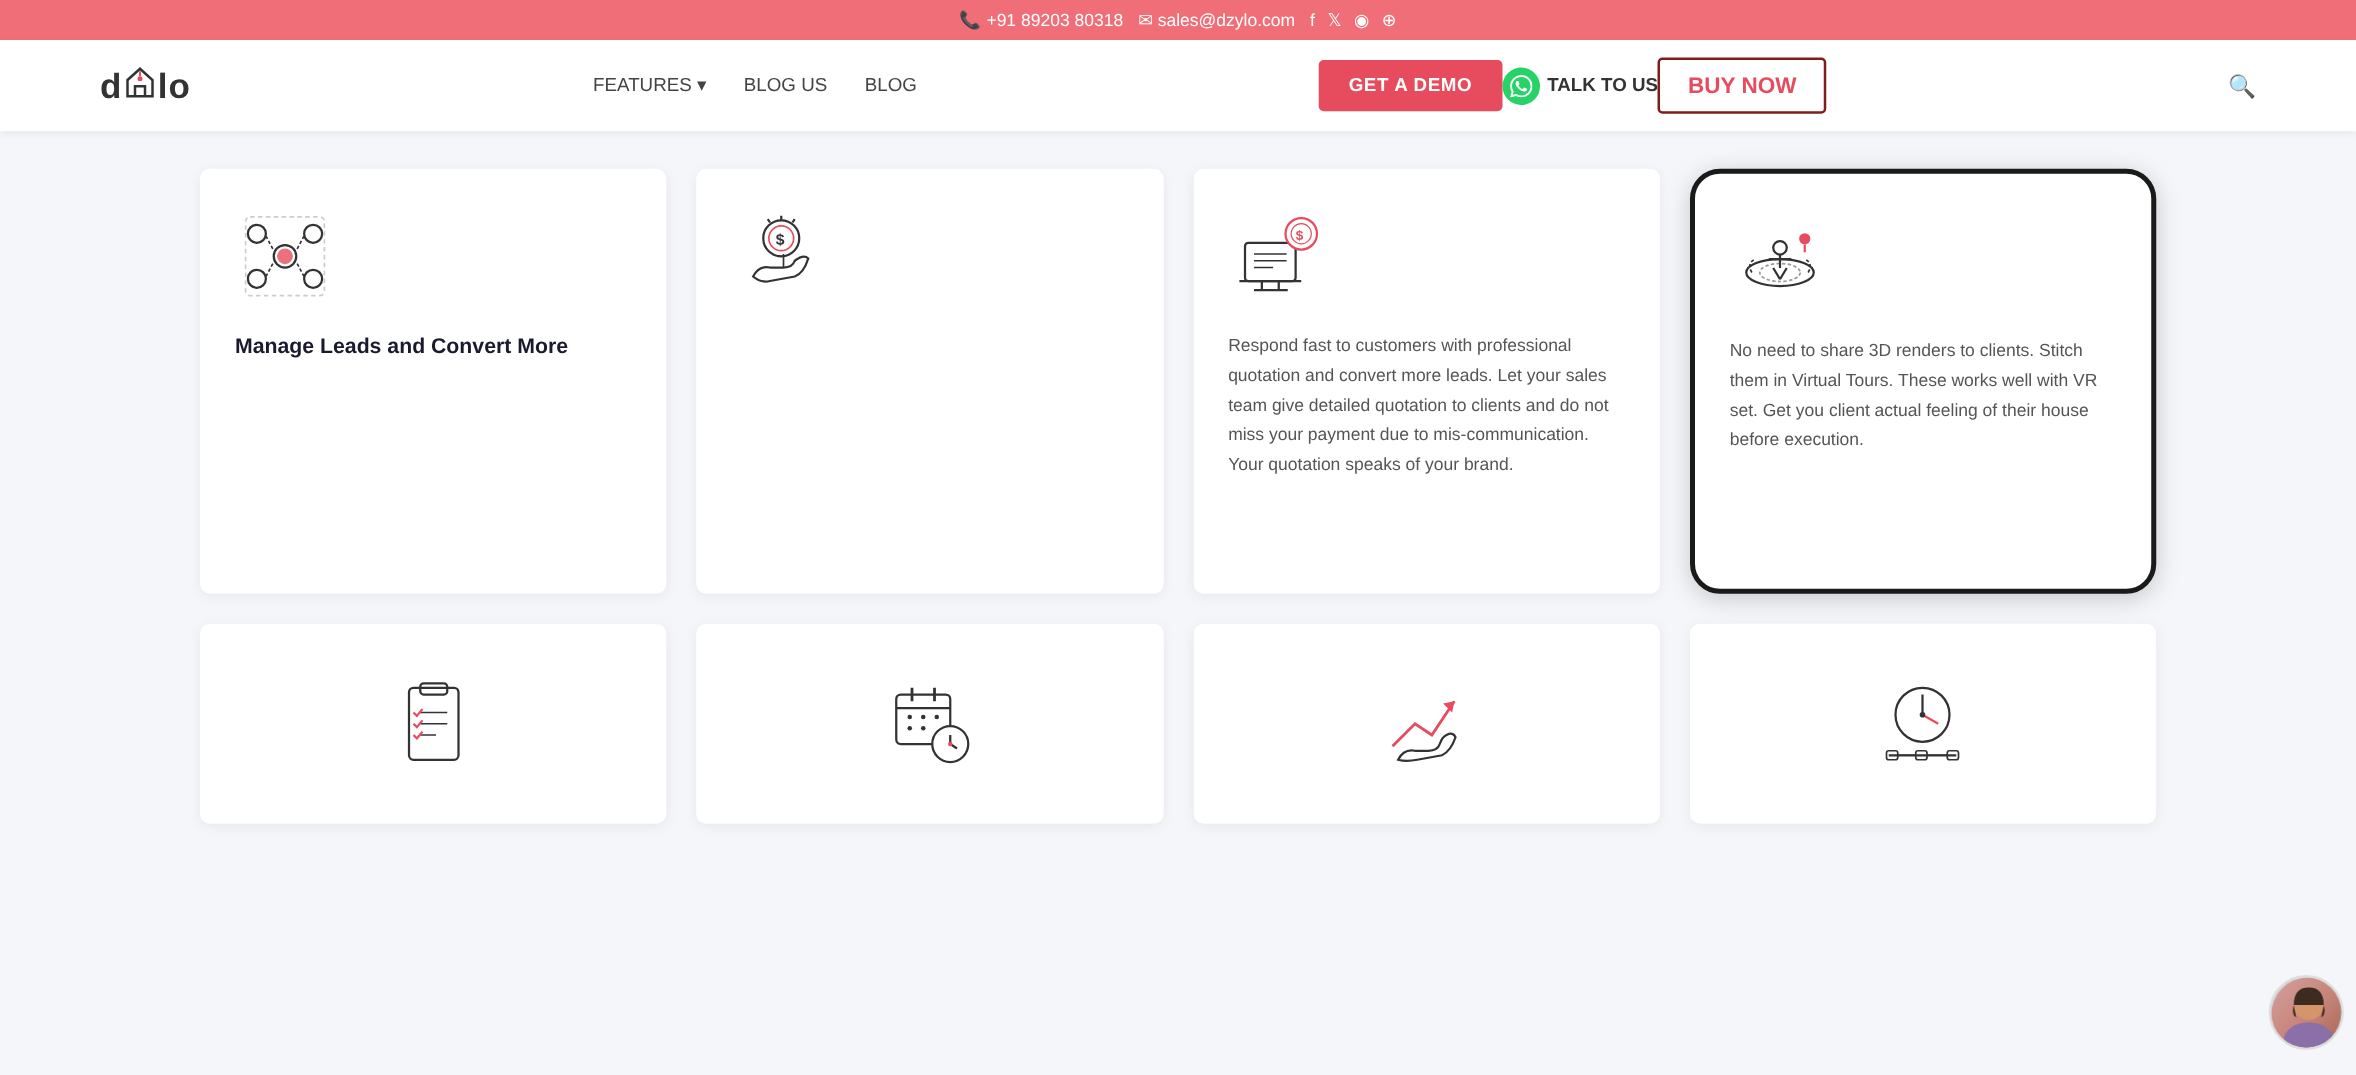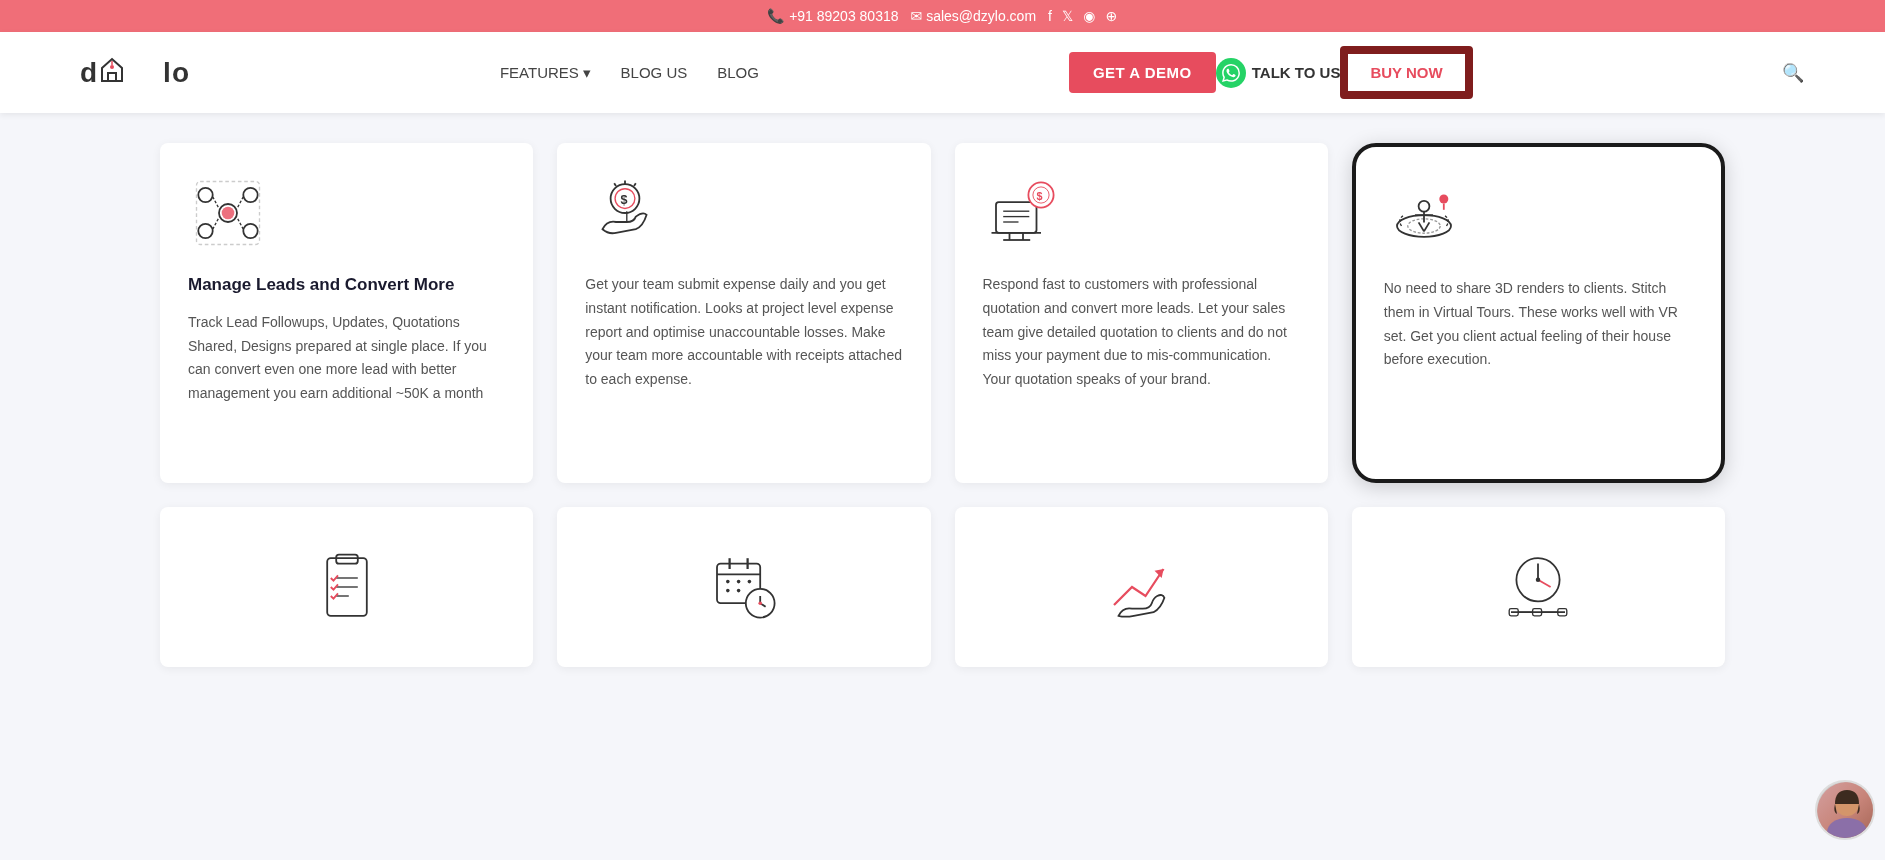--- a/index.html
+++ b/index.html
@@ -66,24 +66,24 @@
       border-radius: 50%;
       display: inline-flex;
       align-items: center;
       justify-content: center;
       color: white;
       font-size: 16px;
     }
     .btn-buy-now {
       background: white;
       color: #e74c5e;
-      border: 8px solid #7f1d1d;
+      border: 2px solid #7f1d1d;
       padding: 10px 22px;
       border-radius: 4px;
-      font-size: 15px;
+      font-size: 18px;
       font-weight: 700;
       cursor: pointer;
     }
     .nav-search {
       font-size: 18px;
       color: #555;
       cursor: pointer;
     }
 
     
@@ -210,21 +210,21 @@
     <span style="color:#333;">d</span>
     <span>
       
       <svg width="28" height="28" viewBox="0 0 28 28" fill="none">
         <path d="M4 13 L14 4 L24 13 L24 26 L4 26 Z" stroke="#333" stroke-width="2" fill="white"></path>
         <path d="M10 26 L10 18 L18 18 L18 26" stroke="#333" stroke-width="2" fill="none"></path>
         <circle cx="14" cy="12" r="2" fill="#e74c5e"></circle>
         <path d="M14 10 L14 6" stroke="#e74c5e" stroke-width="1.5"></path>
       </svg>
     </span>
-    <span style="color:#333;margin-left:37px;">lo</span>
+    <span style="color:#333;">lo</span>
   </div>
 
   <ul class="nav-links">
     <li>
       <a href="#">FEATURES <span>▾</span></a>
     </li>
     <li>
       <a href="#">BLOG US</a>
     </li>
     <li>
@@ -265,40 +265,38 @@
           <circle cx="65" cy="60" r="8" stroke="#333" stroke-width="2" fill="none"></circle>
           <line x1="23" y1="22" x2="30" y2="35" stroke="#333" stroke-width="1.5" stroke-dasharray="3,2"></line>
           <line x1="57" y1="22" x2="50" y2="35" stroke="#333" stroke-width="1.5" stroke-dasharray="3,2"></line>
           <line x1="23" y1="58" x2="30" y2="45" stroke="#333" stroke-width="1.5" stroke-dasharray="3,2"></line>
           <line x1="57" y1="58" x2="50" y2="45" stroke="#333" stroke-width="1.5" stroke-dasharray="3,2"></line>
           <circle cx="40" cy="40" r="7" fill="#e74c5e" opacity="0.8"></circle>
           <rect x="5" y="5" width="70" height="70" rx="4" stroke="#ccc" stroke-width="1.5" fill="none" stroke-dasharray="4,3"></rect>
         </svg>
       </div>
       <div class="card-title">Manage Leads and Convert More</div>
-      <div class="card-desc">Track Lead Followups, Updates, Quotations Shared, Designs prepared at single place. If you can convert even one more lead with better management you earn additional  ~50K a month</div>
     </div>
 
     <div class="card">
       <div class="card-icon">
         <svg viewBox="0 0 80 80" fill="none" xmlns="http://www.w3.org/2000/svg">
 
           <circle cx="40" cy="24" r="16" stroke="#333" stroke-width="2" fill="none"></circle>
           <circle cx="40" cy="24" r="11" stroke="#e74c5e" stroke-width="1.5" fill="none"></circle>
           <text x="35" y="30" font-size="14" fill="#333" font-weight="bold">$</text>
 
           <path d="M15 58 Q20 48 30 50 L42 50 Q50 50 52 44 Q60 38 64 42 Q60 55 52 58 L30 62 Q22 64 15 58Z" stroke="#333" stroke-width="2" fill="none"></path>
           <line x1="42" y1="38" x2="42" y2="50" stroke="#333" stroke-width="1.5"></line>
 
           <line x1="40" y1="4" x2="40" y2="8" stroke="#333" stroke-width="2"></line>
           <line x1="52" y1="7" x2="50" y2="10" stroke="#333" stroke-width="2"></line>
           <line x1="28" y1="7" x2="30" y2="10" stroke="#333" stroke-width="2"></line>
         </svg>
       </div>
-      <div class="card-desc">Get your team submit expense daily and you get instant notification. Looks at project level expense report and optimise unaccountable losses. Make your team more accountable with receipts attached to each expense.</div>
     </div>
 
     <div class="card">
       <div class="card-icon">
         <svg viewBox="0 0 80 80" fill="none" xmlns="http://www.w3.org/2000/svg">
 
           <rect x="10" y="28" width="45" height="34" rx="3" stroke="#333" stroke-width="2" fill="none"></rect>
           <line x1="5" y1="62" x2="60" y2="62" stroke="#333" stroke-width="2"></line>
           <line x1="25" y1="62" x2="25" y2="70" stroke="#333" stroke-width="2"></line>
           <line x1="40" y1="62" x2="40" y2="70" stroke="#333" stroke-width="2"></line>

